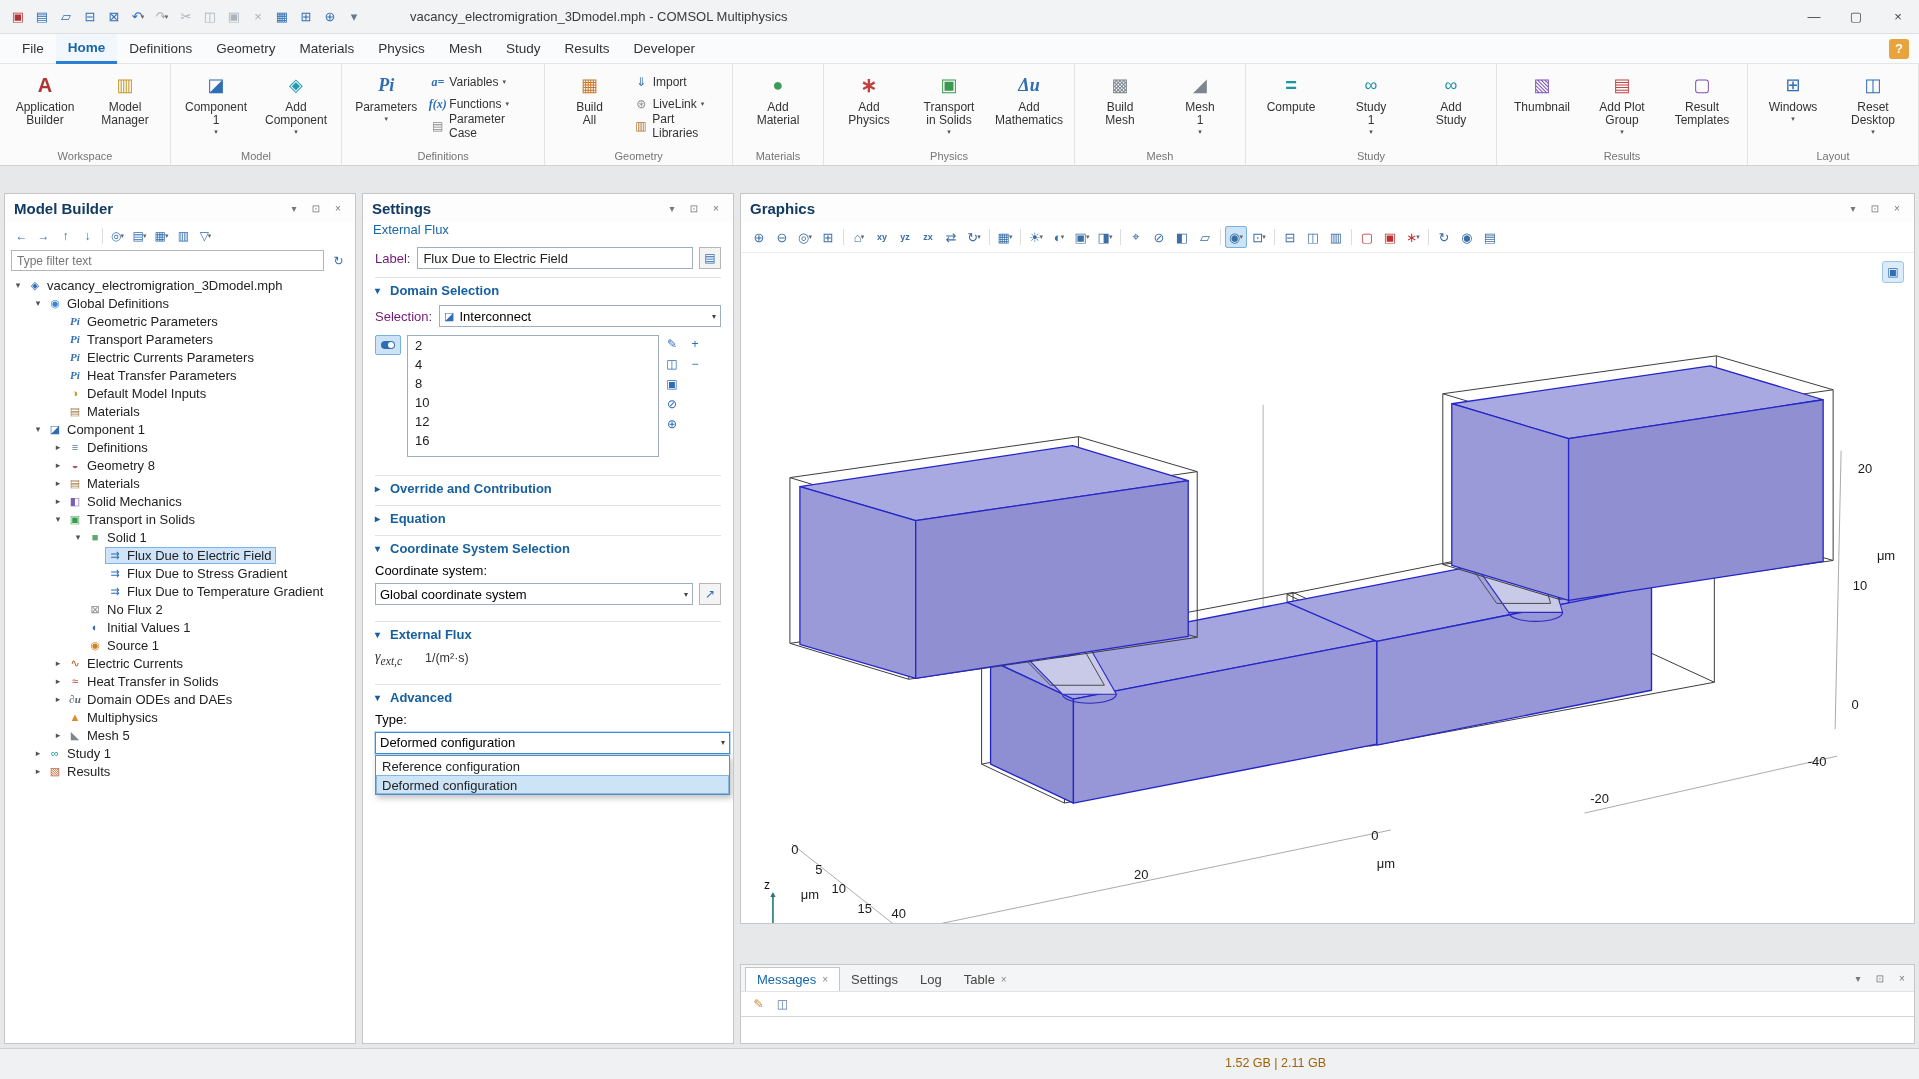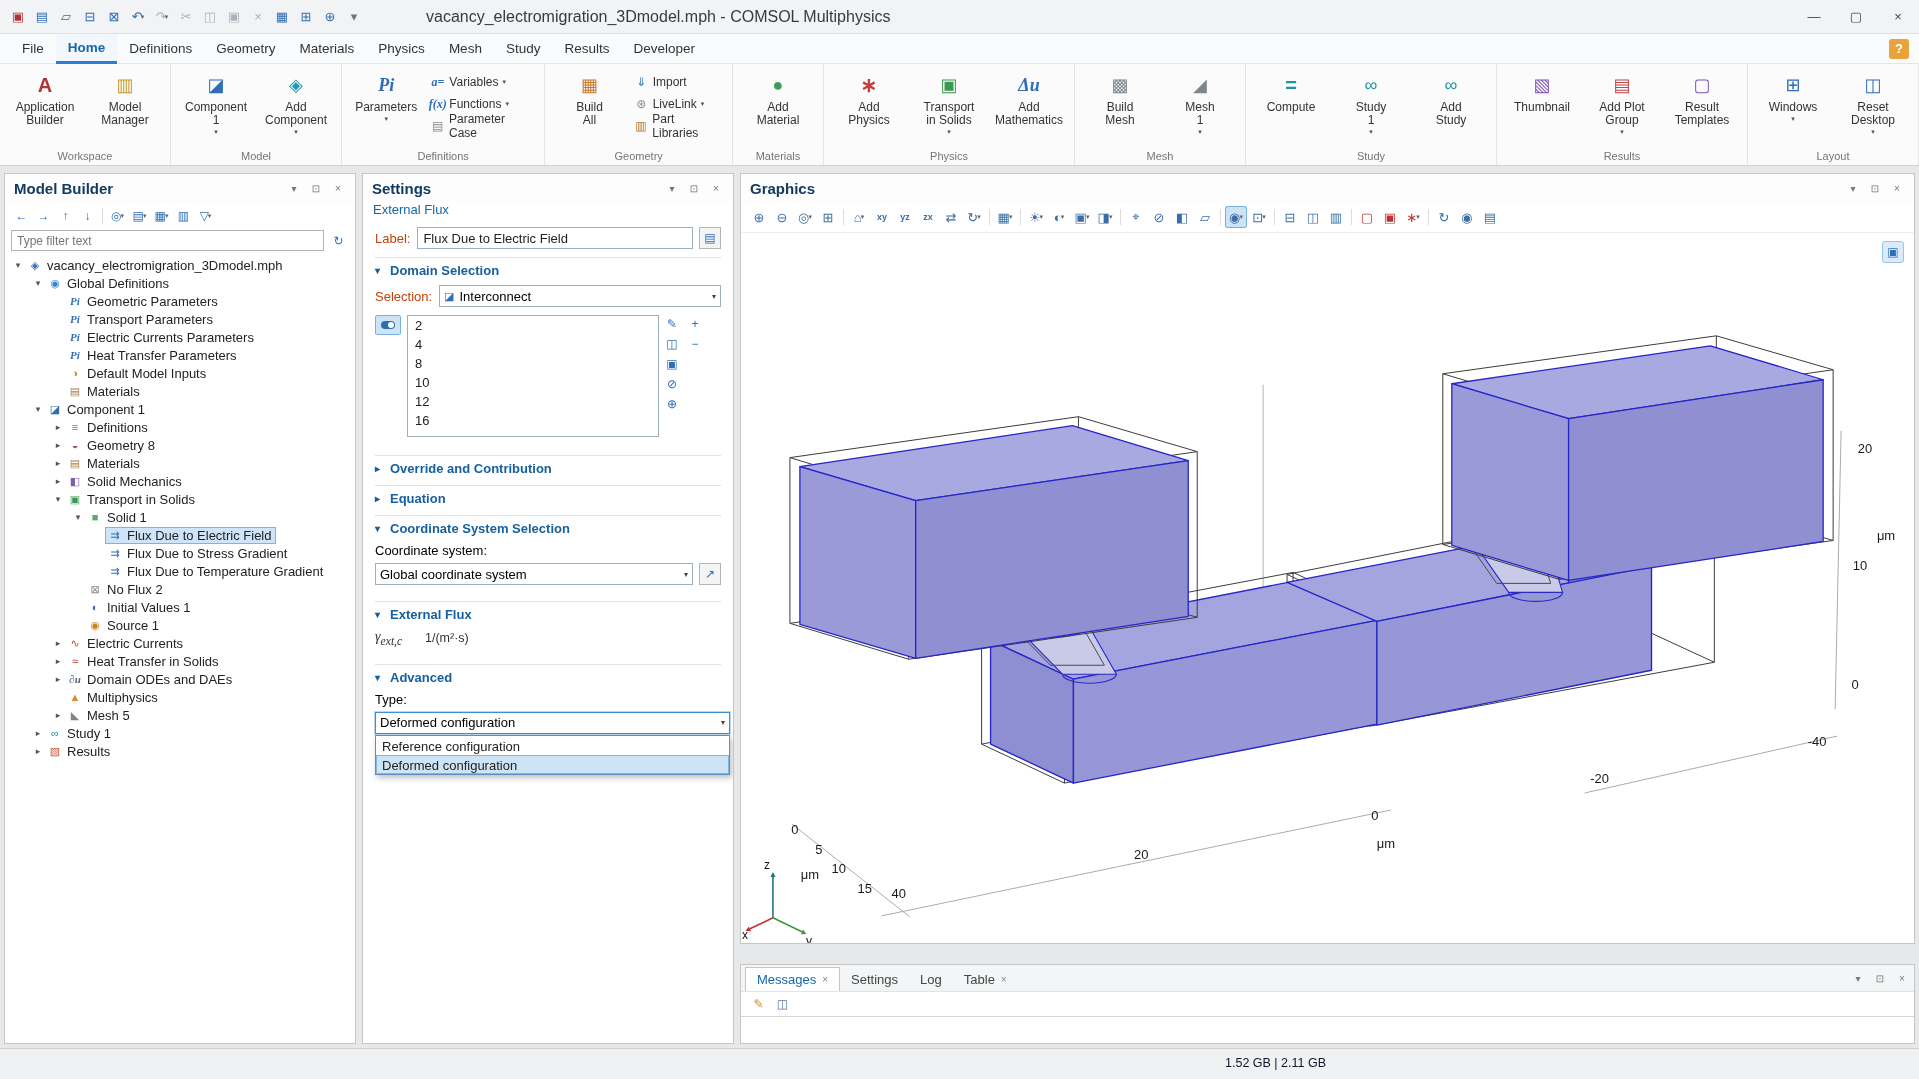--- a/index.html
+++ b/index.html
@@ -3,21 +3,21 @@
 <meta charset="utf-8">
 <style>
   * { margin:0; padding:0; box-sizing:border-box; }
   html,body { width:1919px; height:1079px; overflow:hidden; font-family:"Liberation Sans",sans-serif; font-size:13px; background:#e6e8ea; cursor:default; }
 
   
   #titlebar { height:34px; background:#f2f3f5; display:flex; align-items:center; border-bottom:1px solid #e0e0e0; }
   #qat { display:flex; align-items:center; padding-left:6px; }
   .tb-icon { width:24px; height:24px; display:inline-flex; align-items:center; justify-content:center; font-size:13px; border-radius:3px; }
   .tb-caret { font-size:7px; color:#666; margin-left:-2px; }
-  #window-title { margin-left:60px; color:#3a3a3a; font-size:16px; }
+  #window-title { margin-left:44px; color:#3a3a3a; font-size:13px; }
   #win-btns { margin-left:auto; display:flex; height:34px; }
   .win-btn { width:42px; height:34px; display:flex; align-items:center; justify-content:center; color:#444; font-size:13px; }
 
   
   #menubar { height:30px; background:#fafbfc; display:flex; align-items:center; padding-left:10px; border-bottom:1px solid #e6e6e6; }
   .menu-item { padding:0 12px; height:30px; display:flex; align-items:center; color:#333; font-size:13.5px; }
   .menu-item.active { color:#1766a8; border-bottom:3px solid #2a7fd4; font-weight:bold; background:#f1f7fd; }
   #help-badge { margin-left:auto; margin-right:10px; width:20px; height:20px; background:#e8a33d; color:#fff; border-radius:3px; display:flex; align-items:center; justify-content:center; font-weight:bold; }
 
   
@@ -30,21 +30,21 @@
   .rib-big .crt { font-size:7px; color:#555; margin-top:1px; }
   .rib-small-col { display:flex; flex-direction:column; justify-content:flex-start; gap:2px; padding-top:4px; }
   .rib-small { height:20px; display:flex; align-items:center; gap:4px; font-size:12px; color:#333; padding:0 4px; border-radius:3px; }
   .rib-small .ic { font-size:12px; width:15px; display:inline-flex; justify-content:center; }
   .rib-small .crt { font-size:7px; color:#555; }
   .rib-label { text-align:center; color:#757575; font-size:11px; padding:2px 0 2px; }
   .ticon { font-family:"Liberation Serif",serif; font-style:italic; font-weight:bold; font-size:12px; }
 
   
   #main { position:absolute; top:167px; left:0; right:0; bottom:31px; background:#e6e8ea; }
-  .panel { background:#fff; border:1px solid #c6c6c6; display:flex; flex-direction:column; overflow:hidden; }
+  .panel { background:#fff; border:1px solid #c6c6c6; display:flex; flex-direction:column; overflow:hidden;margin-top:20px; }
   #mb-panel { position:absolute; left:4px; top:6px; bottom:4px; width:352px; }
   #settings-panel { position:absolute; left:362px; top:6px; bottom:4px; width:372px; }
   #right-col { position:absolute; left:740px; right:4px; top:6px; bottom:4px; display:flex; flex-direction:column; gap:20px; }
   #graphics-panel { flex:1; }
   #messages-panel { height:80px; }
 
   .panel-header { height:28px; display:flex; align-items:center; padding:0 9px; background:#fdfdfd; flex:none; }
   .panel-title { color:#123a63; font-size:15px; font-weight:bold; }
   .ph-icons { margin-left:auto; display:flex; gap:6px; }
   .ph-icon { width:16px; height:16px; display:flex; align-items:center; justify-content:center; color:#777; font-size:10px; }
@@ -60,21 +60,21 @@
   .tree-row { height:18px; display:flex; align-items:center; font-size:13px; color:#222; white-space:nowrap; }
   .tree-arrow { width:14px; font-size:9px; color:#555; text-align:center; flex:none; }
   .tree-core { display:inline-flex; align-items:center; height:17px; padding:0 3px 0 1px; border:1px solid transparent; }
   .tree-core.sel { background:#cfe4f8; border-color:#7fb2e5; }
   .tree-ic { width:16px; height:15px; display:inline-flex; align-items:center; justify-content:center; margin-right:4px; font-size:11px; flex:none; }
 
   
   #settings-subtitle { color:#1766a8; font-size:13px; padding:0 10px 6px; flex:none; }
   #settings-body { flex:1; padding:4px 12px 0; overflow:hidden; }
   .s-row { display:flex; align-items:center; margin-bottom:8px; }
-  .s-lbl { color:#c2410c; margin-right:7px; }
+  .s-lbl { color:#701a75; margin-right:7px; }
   .txt { height:22px; border:1px solid #9daebf; padding:0 5px; font-family:inherit; font-size:13px; color:#222; }
   .sq-btn { width:22px; height:22px; border:1px solid #b5b5b5; background:#f4f4f4; color:#2f6db5; font-size:12px; display:inline-flex; align-items:center; justify-content:center; margin-left:6px; }
   .section { border-top:1px solid #e2e2e2; margin-top:4px; padding-top:5px; padding-bottom:4px; }
   .sec-head { display:flex; align-items:center; color:#17609f; font-weight:bold; font-size:13px; margin-bottom:7px; }
   .sec-head .chev { font-size:10px; margin-right:5px; color:#17609f; width:10px; }
   .combo { height:22px; border:1px solid #9daebf; background:#fff; display:flex; align-items:center; padding:0 4px; gap:5px; }
   .combo .combo-caret { margin-left:auto; font-size:8px; color:#444; }
   .combo .combo-ic { font-size:11px; color:#2f6db5; }
   .combo.focused { border-color:#3d8fd9; box-shadow:0 0 0 1px #bcd9f2; }
   #sel-area { display:flex; align-items:flex-start; margin-bottom:10px; }
@@ -108,21 +108,21 @@
   #msg-tabs { height:26px; display:flex; align-items:flex-end; background:#f4f5f6; padding:0 4px; flex:none; }
   .msg-tab { height:24px; display:flex; align-items:center; gap:6px; padding:0 11px; font-size:13px; color:#444; }
   .msg-tab.active { background:#fff; border:1px solid #c6c6c6; border-bottom:none; color:#1766a8; }
   .tab-close { font-size:10px; color:#888; }
   #msg-tabs .ph-icons { margin-left:auto; margin-bottom:5px; }
   #msg-toolbar { height:25px; display:flex; align-items:center; gap:3px; padding:0 7px; border-top:1px solid #e3e3e3; flex:none; }
   #msg-content { flex:1; background:#fff; border-top:1px solid #d5d5d5; }
 
   
   #statusbar { position:absolute; left:0; right:0; bottom:0; height:31px; background:#f0f1f2; border-top:1px solid #cfcfcf; }
-  #memory { position:absolute; left:1225px; top:7px; color:#0f172a; font-size:12.5px; }
+  #memory { position:absolute; left:1225px; top:7px; color:#a16207; font-size:12.5px; }
 </style>
 </head>
 <body>
 
 <div id="titlebar">
   <div id="qat">
       <span class="tb-icon">
         <span style="color: rgb(176, 52, 52);">▣</span>
       </span>
       <span class="tb-icon">

